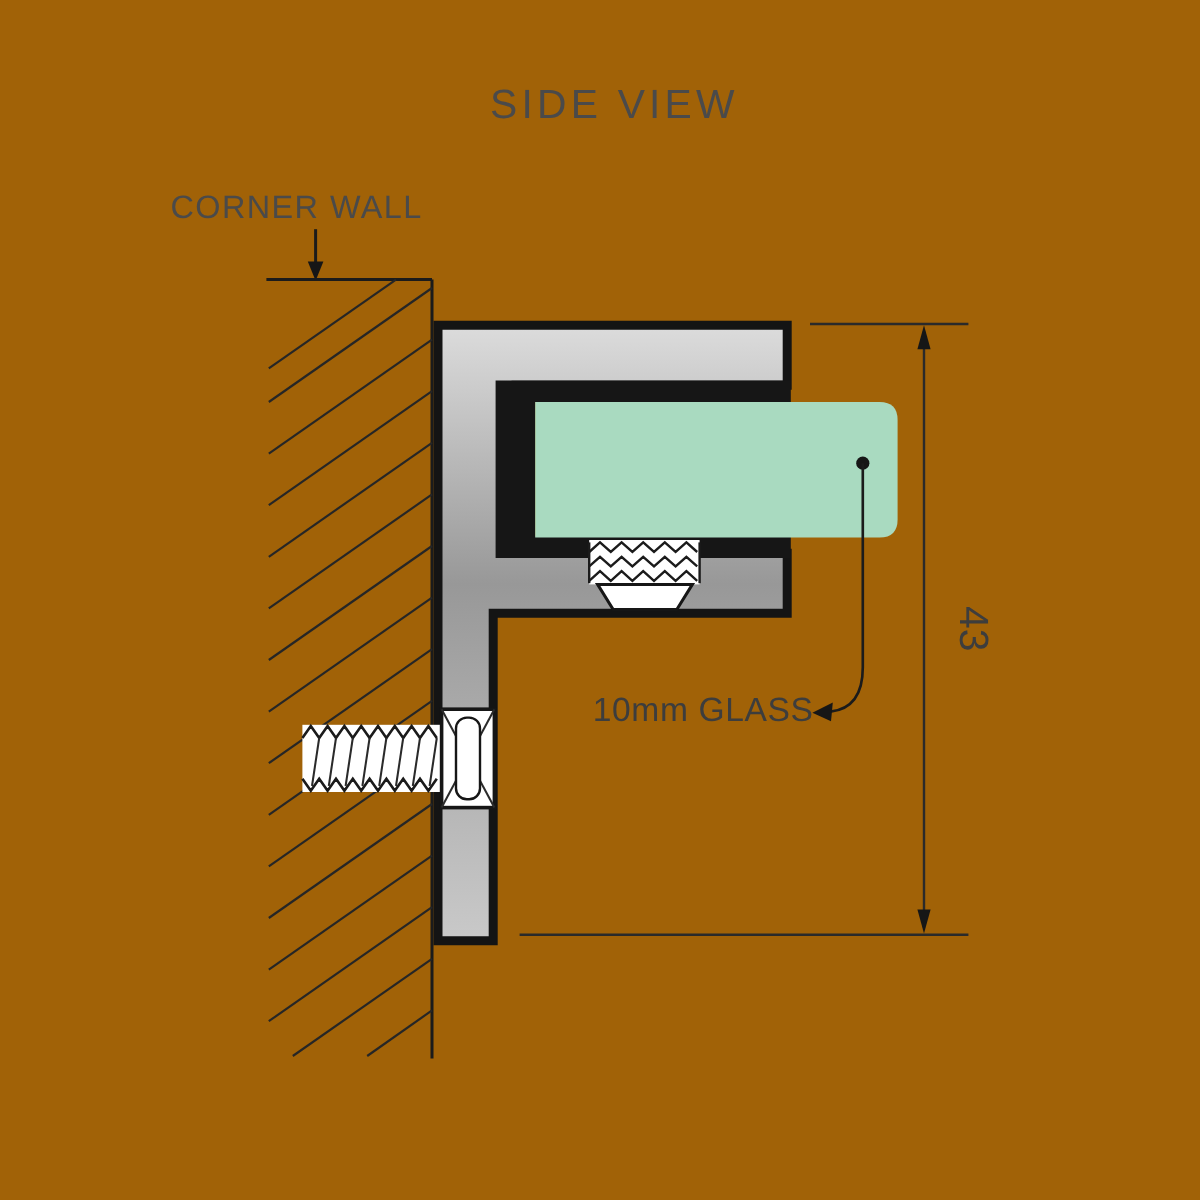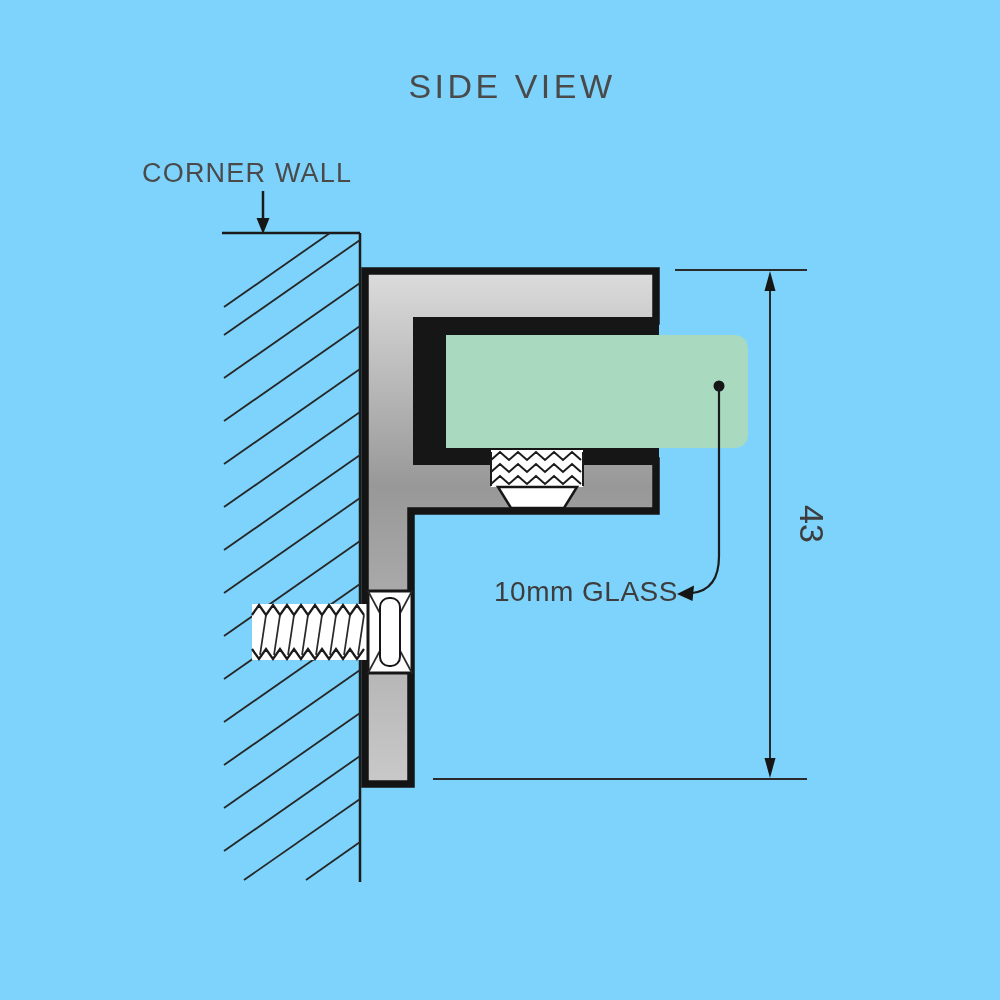--- a/index.html
+++ b/index.html
@@ -3,21 +3,21 @@
 <meta charset="utf-8">
 <style>
   html, body {
     margin: 0; padding: 0;
     background: #ffffff;
     font-family: "Liberation Sans", sans-serif;
   }
   .canvas {
     position: relative;
     width: 1000px; height: 1000px;
-    background: #7dd3fc;
+    background: #a16207;
     overflow: hidden;
   }
   svg { display: block; }
   .txt { fill: #4a4a4a; font-family: "Liberation Sans", sans-serif; }
   .txt-dark { fill: #3d3d3d; font-family: "Liberation Sans", sans-serif; }
   .ln  { stroke: #1b1b1b; fill: none; }
   .thin{ stroke: #2a2a2a; stroke-width: 2; fill: none; }
   .blk { fill: #161616; stroke: none; }
   .wht { fill: #ffffff; }
 </style>

